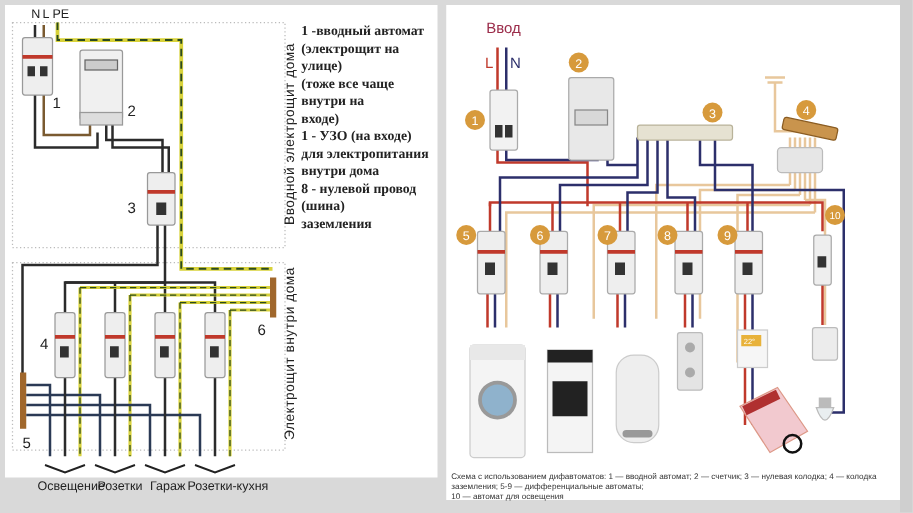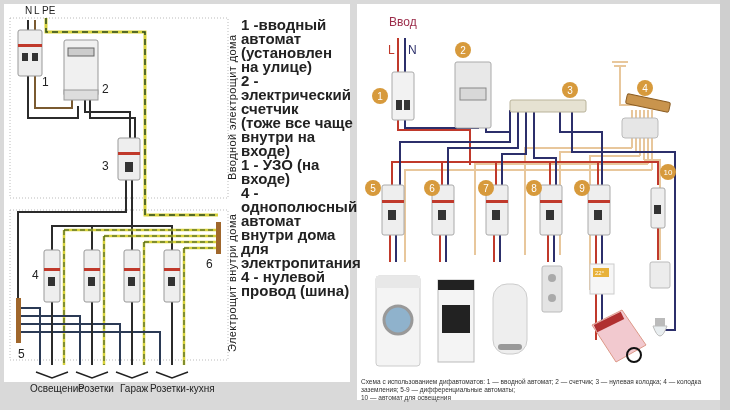--- a/index.html
+++ b/index.html
@@ -1,21 +1,21 @@
 <!DOCTYPE html>
 <html><head>
 <meta charset="utf-8">
 <style>
   html,body{margin:0;padding:0;}
   body{width:730px;height:410px;background:#d9d9d9;position:relative;overflow:hidden;font-family:"Liberation Sans",sans-serif;}
   .panel{position:absolute;background:#fff;}
   #left-panel{left:4px;top:4px;width:346px;height:378px;}
   #right-panel{left:357px;top:4px;width:363px;height:396px;}
   #right-edge{position:absolute;left:720px;top:0;width:10px;height:410px;background:#cfcfcf;}
-  .legend{position:absolute;left:241px;top:18px;width:112px;font-family:Liberation Sans, sans-serif;font-weight:bold;font-size:15px;line-height:14px;color:#222;}
+  .legend{position:absolute;left:241px;top:18px;width:112px;font-family:Liberation Serif, serif;font-weight:bold;font-size:11px;line-height:14px;color:#222;}
   .legend div{margin:0;}
   .vlabel{position:absolute;font-size:11px;color:#222;transform:rotate(-90deg);transform-origin:left top;white-space:nowrap;letter-spacing:0.4px;}
   .caption{position:absolute;left:361px;top:378px;width:355px;font-size:6.5px;line-height:8px;color:#333;}
   svg text{font-family:"Liberation Sans",sans-serif;}
 </style>
 </head>
 <body>
 
 <div id="left-panel" class="panel"></div>
 <div id="right-panel" class="panel"></div>
@@ -119,29 +119,28 @@
   <text x="78" y="392" font-size="10" fill="#222">Розетки</text>
   <text x="120" y="392" font-size="10" fill="#222">Гараж</text>
   <text x="150" y="392" font-size="10" fill="#222">Розетки-кухня</text>
 </svg>
 
 <div class="vlabel" style="left:226px;top:180px;">Вводной электрощит дома</div>
 <div class="vlabel" style="left:226px;top:352px;">Электрощит внутри дома</div>
 
 <div class="legend">
   <div>1 -вводный автомат</div>
-  <div>(установлен на улице)</div>
-  <div>2 - электрический счетчик</div>
+  <div>(электрощит на улице)</div>
   <div>(тоже все чаще внутри на</div>
   <div>входе)</div>
   <div>1 - УЗО (на входе)</div>
-  <div>4 - однополюсный автомат</div>
+  <div>для электропитания</div>
   <div>внутри дома</div>
-  <div>для электропитания</div>
-  <div>4 - нулевой провод (шина)</div>
+  <div>8 - нулевой провод (шина)</div>
+  <div>заземления</div>
 </div>
 
 <svg width="730" height="410" style="position:absolute;left:0;top:0;">
 
   <g fill="none" stroke="#e8c79c" stroke-width="2">
     <path d="M612 62 H628 M614 66 H626 M620 66 V105 H640"></path>
     <path d="M632 110 V148 M636 110 V152 M640 110 V156 M644 110 V160 M648 110 V164 M652 110 V170"></path>
     <path d="M632 148 H525 V255 M636 152 H560 V255 M640 156 H590 V290 M644 160 H660 V260 M648 164 H475 V255 M652 170 H405 V262"></path>
   </g>
 

